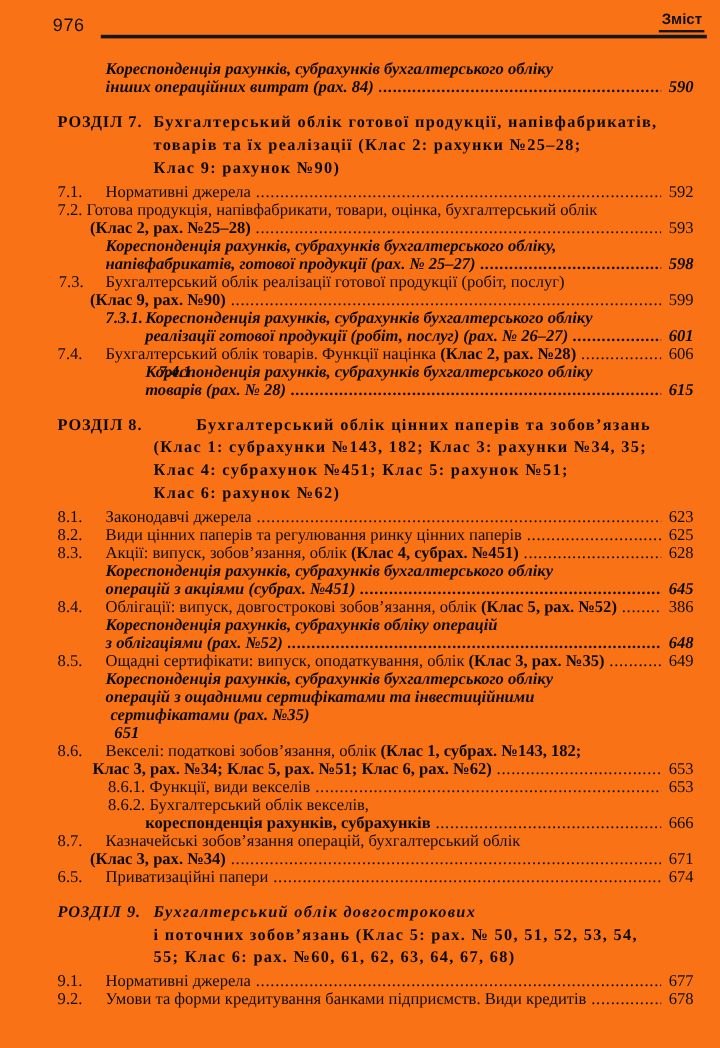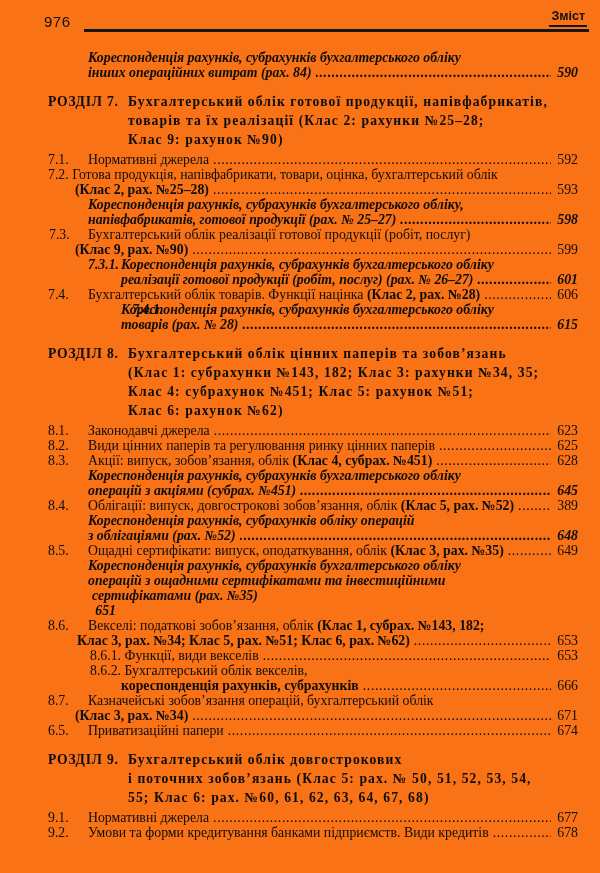--- a/index.html
+++ b/index.html
@@ -125,21 +125,21 @@
           <span class="num" style="left: 40px; margin-left: 44px;">7.4.1.</span>
           <span class="txt"><span>Кореспонденція рахунків, субрахунків бухгалтерського обліку</span></span>
         </div>
         <div class="row" style="padding-left: 73px;">
           <span class="txt"><span>товарів (рах. № 28)</span></span>
           <span class="leader"></span>
           <span class="pg">615</span>
         </div>
       </div>
       <div class="entry ch">
-        <div class="row" style="padding-left: 80px;">
+        <div class="row" style="padding-left: 80px; justify-content: center;">
           <span class="num" style="left: 0px;">РОЗДІЛ 8.</span>
           <span class="txt"><span>Бухгалтерський облік цінних паперів та зобов’язань</span></span>
         </div>
         <div class="row" style="padding-left: 80px;">
           <span class="txt"><span>(Клас 1: субрахунки №143, 182; Клас 3: рахунки №34, 35;</span></span>
         </div>
         <div class="row" style="padding-left: 80px;">
           <span class="txt"><span>Клас 4: субрахунок №451; Клас 5: рахунок №51;</span></span>
         </div>
         <div class="row" style="padding-left: 80px;">
@@ -178,21 +178,21 @@
           <span class="txt"><span>операцій з акціями (субрах. №451)</span></span>
           <span class="leader"></span>
           <span class="pg">645</span>
         </div>
       </div>
       <div class="entry ">
         <div class="row" style="padding-left: 40px;">
           <span class="num" style="left: 0px;">8.4.</span>
           <span class="txt"><span>Облігації: випуск, довгострокові зобов’язання, облік </span><span class="b">(Клас 5, рах. №52)</span></span>
           <span class="leader"></span>
-          <span class="pg">389</span>
+          <span class="pg">386</span>
         </div>
       </div>
       <div class="entry it">
         <div class="row" style="padding-left: 40px;">
           <span class="txt"><span>Кореспонденція рахунків, субрахунків обліку операцій</span></span>
         </div>
         <div class="row" style="padding-left: 40px;">
           <span class="txt"><span>з облігаціями (рах. №52)</span></span>
           <span class="leader"></span>
           <span class="pg">648</span>
@@ -260,21 +260,21 @@
       </div>
       <div class="entry ">
         <div class="row" style="padding-left: 40px;">
           <span class="num" style="left: 0px;">6.5.</span>
           <span class="txt"><span>Приватизаційні папери</span></span>
           <span class="leader"></span>
           <span class="pg">674</span>
         </div>
       </div>
       <div class="entry ch">
-        <div class="row" style="padding-left: 80px;">
+        <div class="row" style="padding-left: 80px; font-style: italic;">
           <span class="num" style="left: 0px;">РОЗДІЛ 9.</span>
           <span class="txt"><span>Бухгалтерський облік довгострокових</span></span>
         </div>
         <div class="row" style="padding-left: 80px;">
           <span class="txt"><span>і поточних зобов’язань (Клас 5: рах. № 50, 51, 52, 53, 54,</span></span>
         </div>
         <div class="row" style="padding-left: 80px;">
           <span class="txt"><span>55; Клас 6: рах. №60, 61, 62, 63, 64, 67, 68)</span></span>
         </div>
       </div>

